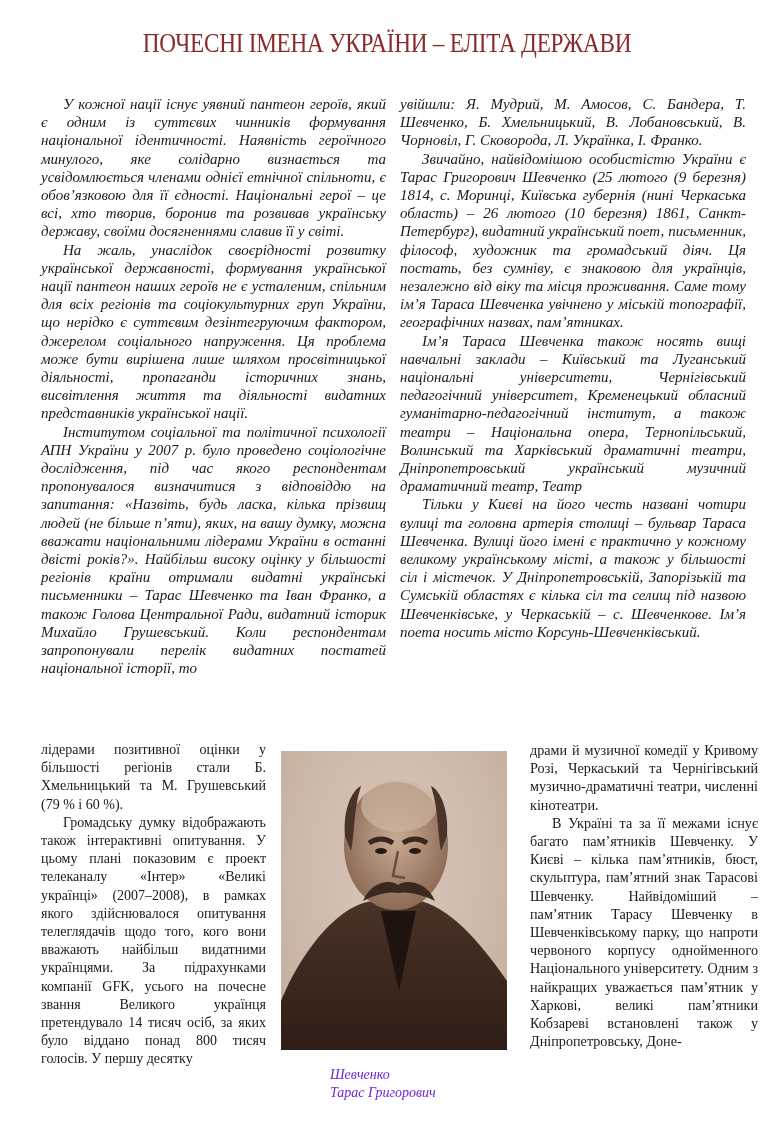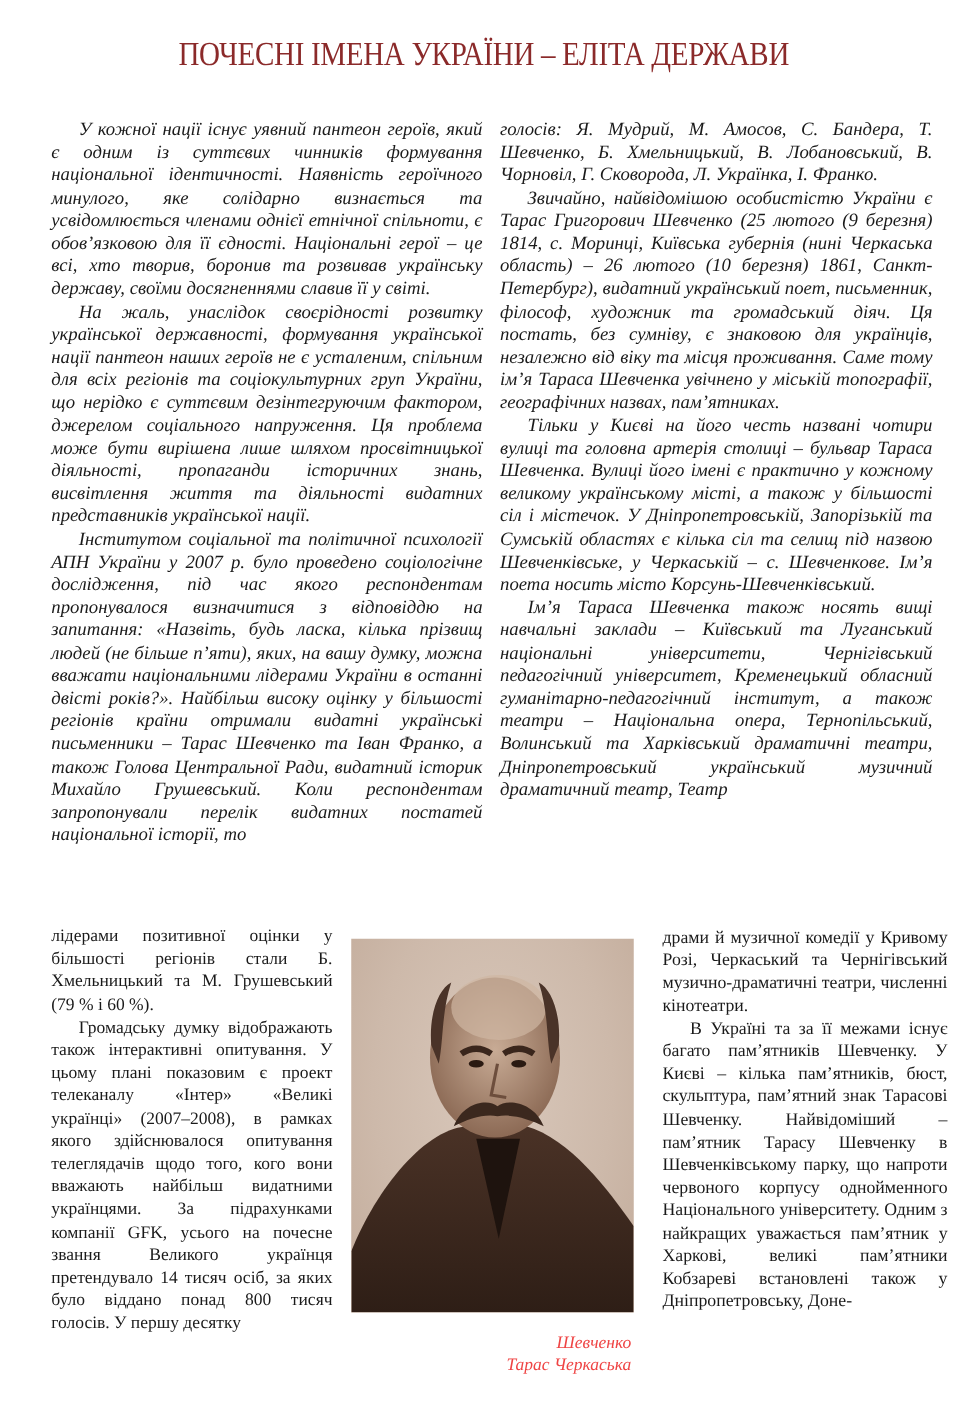--- a/index.html
+++ b/index.html
@@ -14,45 +14,45 @@
   .left-col { left: 41px; top: 95px; width: 345px; }
   .right-col { left: 400px; top: 95px; width: 346px; }
   .left-narrow { position: absolute; left: 41px; top: 741px; width: 225px; font-size: 14px; line-height: 18.2px; text-align: justify; }
   .left-narrow p { margin: 0; text-indent: 22px; }
   .left-narrow p.cont { text-indent: 0; }
   .right-narrow { position: absolute; left: 518px; top: 741px; width: 228px; font-size: 14.2px; line-height: 18.2px; text-align: justify; margin-left: 12px; }
   .right-narrow p { margin: 0; text-indent: 22px; }
   .right-narrow p.cont { text-indent: 0; }
   .photo { position: absolute; left: 281px; top: 751px; width: 226px; height: 299px;
            background: radial-gradient(ellipse at 50% 40%, #d9c8bb 0%, #cdb9aa 60%, #c2ab9a 100%); overflow: hidden; }
-  .caption { position: absolute; left: 330px; top: 1066px; width: 175px; text-align: right;
-             font-style: italic; font-size: 14px; line-height: 18px; color: #ef4444; }
+  .caption { position: absolute; left: 330px; top: 1066px; width: 175px; text-align: left;
+             font-style: italic; font-size: 14px; line-height: 18px; color: #6d28d9; }
   .caption div { white-space: nowrap; }
 </style>
 </head>
 <body>
 
 <div class="title">ПОЧЕСНІ ІМЕНА УКРАЇНИ – ЕЛІТА ДЕРЖАВИ</div>
 
 <div class="col left-col">
   <p>У кожної нації існує уявний пантеон героїв, який є одним із суттєвих чинників формування національної ідентичності. Наявність героїчного минулого, яке солідарно визнається та усвідомлюється членами однієї етнічної спільноти, є обов’язковою для її єдності. Національні герої – це всі, хто творив, боронив та розвивав українську державу, своїми досягненнями славив її у світі.</p>
   <p>На жаль, унаслідок своєрідності розвитку української державності, формування української нації пантеон наших героїв не є усталеним, спільним для всіх регіонів та соціокультурних груп України, що нерідко є суттєвим дезінтегруючим фактором, джерелом соціального напруження. Ця проблема може бути вирішена лише шляхом просвітницької діяльності, пропаганди історичних знань, висвітлення життя та діяльності видатних представників української нації.</p>
   <p>Інститутом соціальної та політичної психології АПН України у 2007 р. було проведено соціологічне дослідження, під час якого респондентам пропонувалося визначитися з відповіддю на запитання: «Назвіть, будь ласка, кілька прізвищ людей (не більше п’яти), яких, на вашу думку, можна вважати національними лідерами України в останні двісті років?». Найбільш високу оцінку у більшості регіонів країни отримали видатні українські письменники – Тарас Шевченко та Іван Франко, а також Голова Центральної Ради, видатний історик Михайло Грушевський. Коли респондентам запропонували перелік видатних постатей національної історії, то</p>
 </div>
 
 <div class="left-narrow">
   <p class="cont">лідерами позитивної оцінки у більшості регіонів стали Б. Хмельницький та М. Грушевський (79 % і 60 %).</p>
   <p>Громадську думку відображають також інтерактивні опитування. У цьому плані показовим є проект телеканалу «Інтер» «Великі українці» (2007–2008), в рамках якого здійснювалося опитування телеглядачів щодо того, кого вони вважають найбільш видатними українцями. За підрахунками компанії GFK, усього на почесне звання Великого українця претендувало 14 тисяч осіб, за яких було віддано понад 800 тисяч голосів. У першу десятку</p>
 </div>
 
 <div class="col right-col">
-  <p class="cont">голосів: Я. Мудрий, М. Амосов, С. Бандера, Т. Шевченко, Б. Хмельницький, В. Лобановський, В. Чорновіл, Г. Сковорода, Л. Українка, І. Франко.</p>
+  <p class="cont">увійшли: Я. Мудрий, М. Амосов, С. Бандера, Т. Шевченко, Б. Хмельницький, В. Лобановський, В. Чорновіл, Г. Сковорода, Л. Українка, І. Франко.</p>
   <p>Звичайно, найвідомішою особистістю України є Тарас Григорович Шевченко (25 лютого (9 березня) 1814, с. Моринці, Київська губернія (нині Черкаська область) – 26 лютого (10 березня) 1861, Санкт-Петербург), видатний український поет, письменник, філософ, художник та громадський діяч. Ця постать, без сумніву, є знаковою для українців, незалежно від віку та місця проживання. Саме тому ім’я Тараса Шевченка увічнено у міській топографії, географічних назвах, пам’ятниках.</p>
+  <p>Ім’я Тараса Шевченка також носять вищі навчальні заклади – Київський та Луганський національні університети, Чернігівський педагогічний університет, Кременецький обласний гуманітарно-педагогічний інститут, а також театри – Національна опера, Тернопільський, Волинський та Харківський драматичні театри, Дніпропетровський український музичний драматичний театр, Театр</p>
   <p>Тільки у Києві на його честь названі чотири вулиці та головна артерія столиці – бульвар Тараса Шевченка. Вулиці його імені є практично у кожному великому українському місті, а також у більшості сіл і містечок. У Дніпропетровській, Запорізькій та Сумській областях є кілька сіл та селищ під назвою Шевченківське, у Черкаській – с. Шевченкове. Ім’я поета носить місто Корсунь-Шевченківський.</p>
-  <p>Ім’я Тараса Шевченка також носять вищі навчальні заклади – Київський та Луганський національні університети, Чернігівський педагогічний університет, Кременецький обласний гуманітарно-педагогічний інститут, а також театри – Національна опера, Тернопільський, Волинський та Харківський драматичні театри, Дніпропетровський український музичний драматичний театр, Театр</p>
 </div>
 
 <div class="right-narrow">
   <p class="cont">драми й музичної комедії у Кривому Розі, Черкаський та Чернігівський музично-драматичні театри, численні кінотеатри.</p>
   <p>В Україні та за її межами існує багато пам’ятників Шевченку. У Києві – кілька пам’ятників, бюст, скульптура, пам’ятний знак Тарасові Шевченку. Найвідоміший – пам’ятник Тарасу Шевченку в Шевченківському парку, що напроти червоного корпусу однойменного Національного університету. Одним з найкращих уважається пам’ятник у Харкові, великі пам’ятники Кобзареві встановлені також у Дніпропетровську, Доне-</p>
 </div>
 
 <div class="photo">
   <svg width="226" height="299" viewBox="0 0 226 299">
     <defs>
@@ -83,14 +83,14 @@
     <ellipse cx="134" cy="100" rx="6" ry="3" fill="#2a1a12"></ellipse>
 
     <path d="M117 100 L112 125 L124 127" stroke="#6d4e3d" stroke-width="2.5" fill="none"></path>
 
     <path d="M82 150 C90 130 110 128 117 134 C124 128 146 130 154 150 C142 144 128 140 117 142 C106 140 94 144 82 150 Z" fill="#3b281e"></path>
   </svg>
 </div>
 
 <div class="caption">
   <div>Шевченко</div>
-  <div>Тарас Черкаська</div>
+  <div>Тарас Григорович</div>
 </div>
 
 </body></html>

